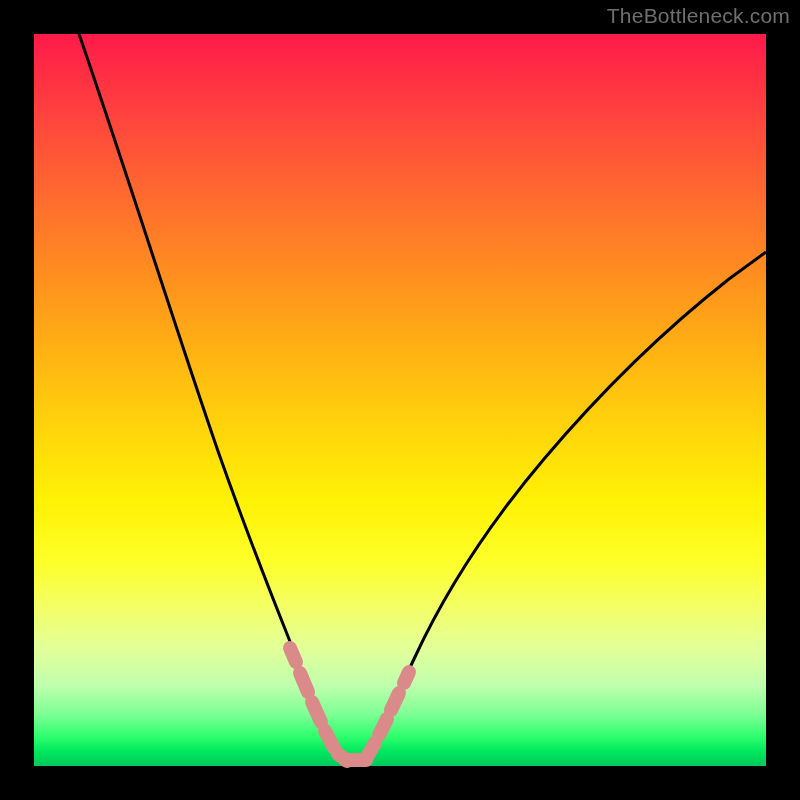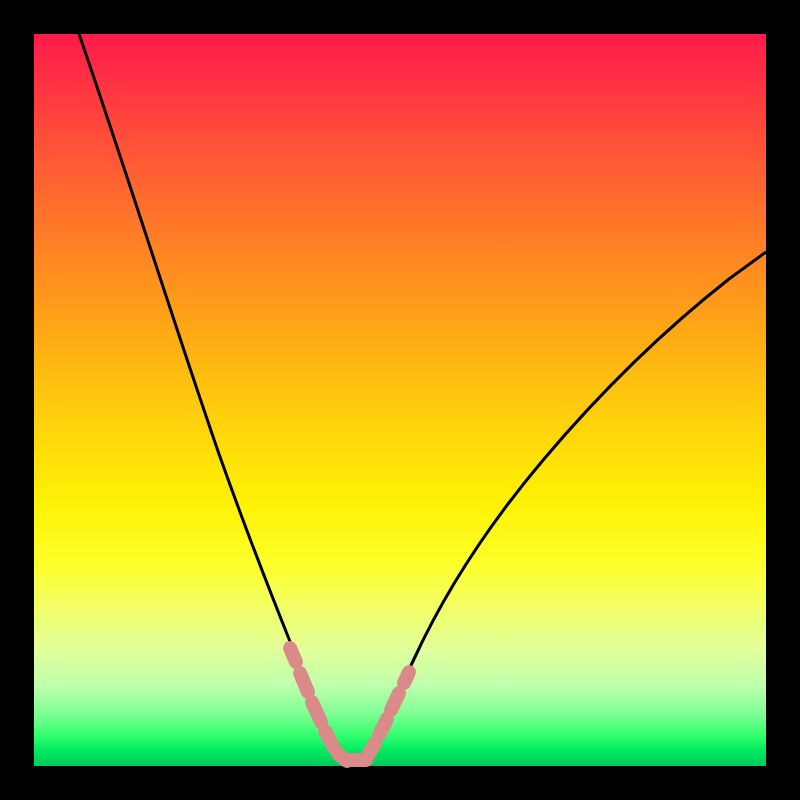--- a/index.html
+++ b/index.html
@@ -99,14 +99,15 @@
       <g stroke="#da8a88" stroke-width="14" stroke-linecap="round" fill="none">
         <line x1="333" y1="723" x2="341" y2="709"></line>
         <line x1="345" y1="701" x2="353" y2="685"></line>
         <line x1="357" y1="676" x2="365" y2="659"></line>
         <line x1="370" y1="649" x2="375" y2="638"></line>
       </g>
     </svg>
 
   </div>
 
+  <div class="watermark">TheBottleneck.com</div>
 
 </div>
 
 </body></html>

